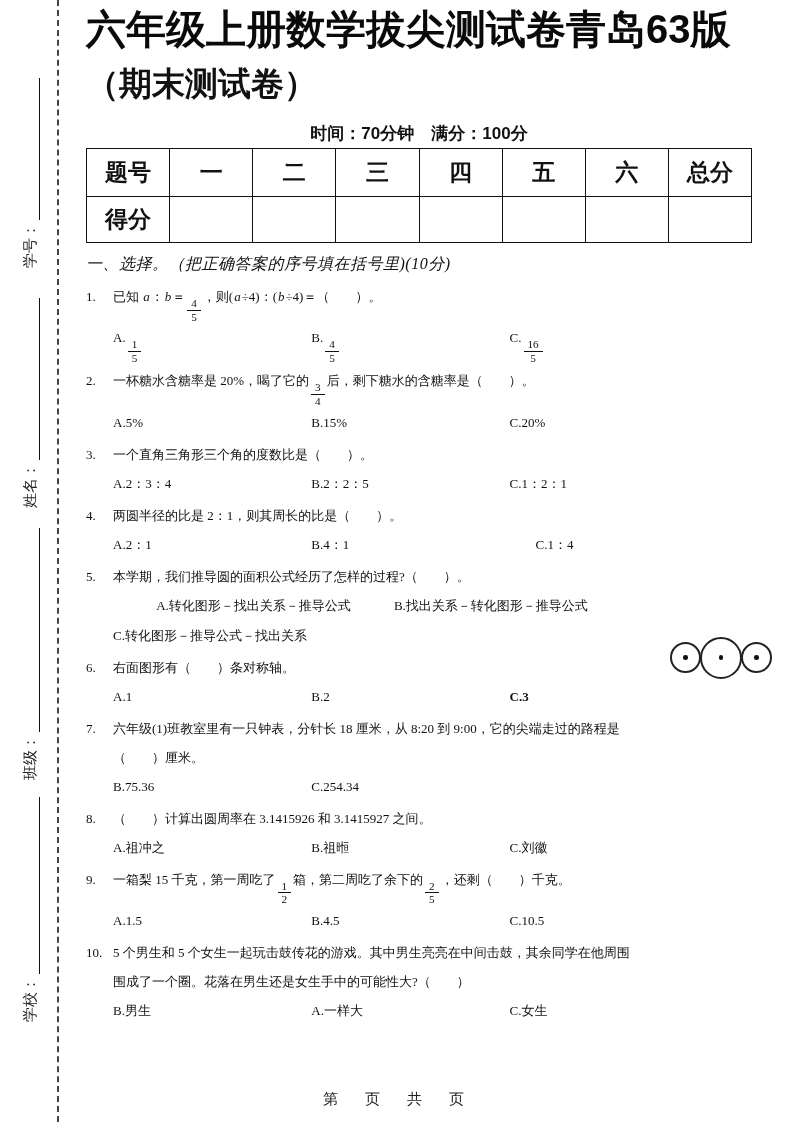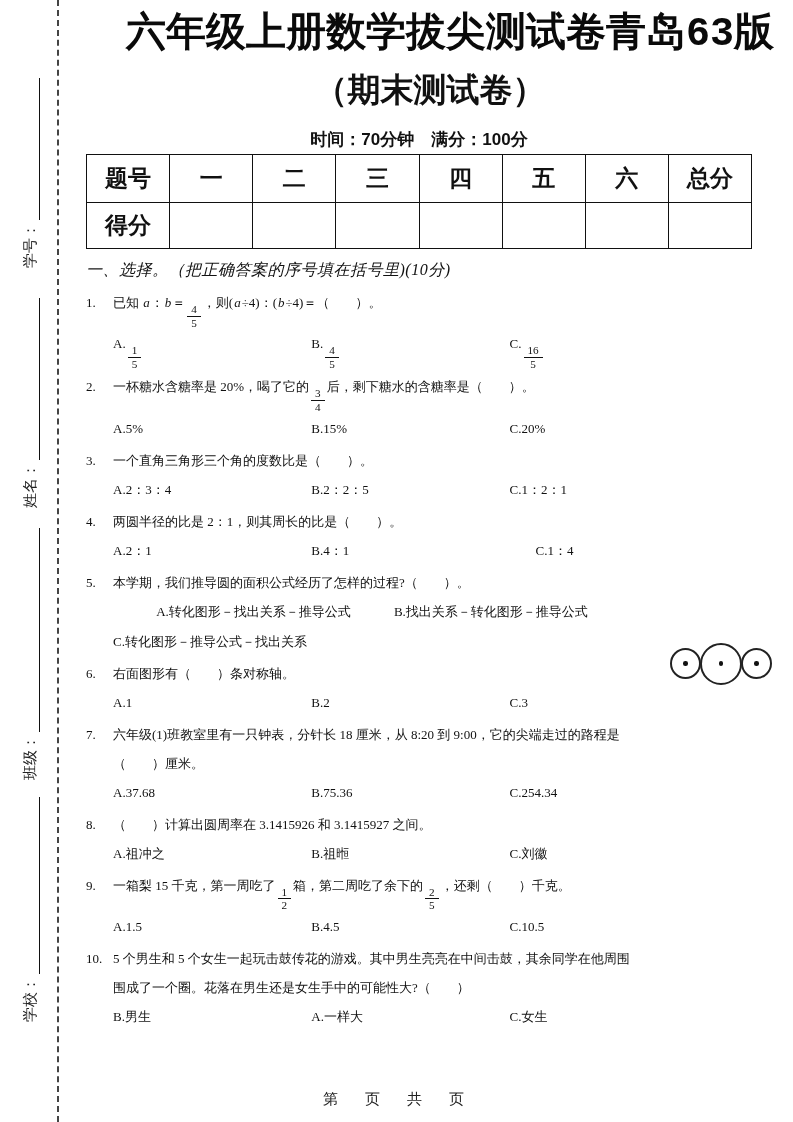--- a/index.html
+++ b/index.html
@@ -17,26 +17,26 @@
     position:absolute; left:18px; height:22px;
     transform:rotate(-90deg); transform-origin:0 0;
     display:flex; align-items:flex-end;
     font-family:"Liberation Sans","DejaVu Sans",sans-serif;
     font-size:15px; color:#222; white-space:nowrap;
   }
   .side-blank { flex:1; height:4px; border-bottom:1.7px solid #111; margin-left:3px; }
   
   .content { position:absolute; left:86px; top:0; width:688px; }
   .title {
-    margin-top:12px; text-align:right; line-height:1.15;
-    font-family:Liberation Mono, monospace;
+    margin-top:6px; text-align:left; line-height:1.15;
+    font-family:Liberation Sans, sans-serif;
     font-weight:bold; font-size:40px; color:#0a0a0a;
   }
   .subtitle {
-    margin-top:10px; text-align:center;
+    margin-top:10px; text-align:left;
     font-family:"Liberation Sans","DejaVu Sans",sans-serif;
     font-weight:bold; font-size:33px;
   }
   .table-wrap { width:666px; margin-top:15px; }
   .meta {
     text-align:center; margin-bottom:3px;
     font-family:"Liberation Sans","DejaVu Sans",sans-serif;
     font-weight:bold; font-size:17px;
   }
   table.score { border-collapse:collapse; width:100%; table-layout:fixed; }
@@ -205,27 +205,26 @@
             <div class="circle" style="width: 42px; height: 42px;">
               <div class="dot"></div>
             </div>
             <div class="circle" style="width: 31px; height: 31px;">
               <div class="dot"></div>
             </div>
           </div>
           <div class="opt-row">
             <div class="opt" style="flex: 0 0 30%;"><span>A.1</span></div>
             <div class="opt" style="flex: 0 0 30%;"><span>B.2</span></div>
-            <div class="opt" style="flex: 0 0 40%;"><span>C.3</span></div>
+            <div class="opt" style="flex: 0 0 40%; font-weight: bold;"><span>C.3</span></div>
           </div>
         </div>
         <div class="question">
           <div class="q-body"><span class="q-num">7. </span><span>六年级(1)班教室里有一只钟表，分针长 18 厘米，从 8:20 到 9:00，它的尖端走过的路程是</span><br><span>（　　）厘米。</span></div>
           <div class="opt-row">
-            <div class="opt" style="flex: 0 0 30%;"><span>A.37.68</span></div>
             <div class="opt" style="flex: 0 0 30%;"><span>B.75.36</span></div>
             <div class="opt" style="flex: 0 0 40%;"><span>C.254.34</span></div>
           </div>
         </div>
         <div class="question">
           <div class="q-body"><span class="q-num">8. </span><span>（　　）计算出圆周率在 3.1415926 和 3.1415927 之间。</span></div>
           <div class="opt-row">
             <div class="opt" style="flex: 0 0 30%;"><span>A.祖冲之</span></div>
             <div class="opt" style="flex: 0 0 30%;"><span>B.祖暅</span></div>
             <div class="opt" style="flex: 0 0 40%;"><span>C.刘徽</span></div>

